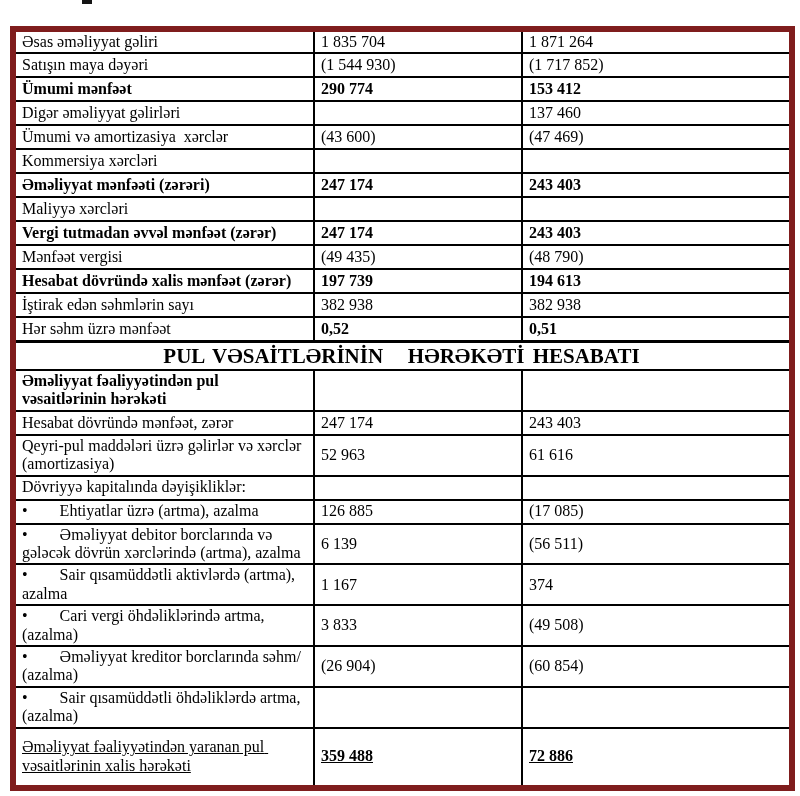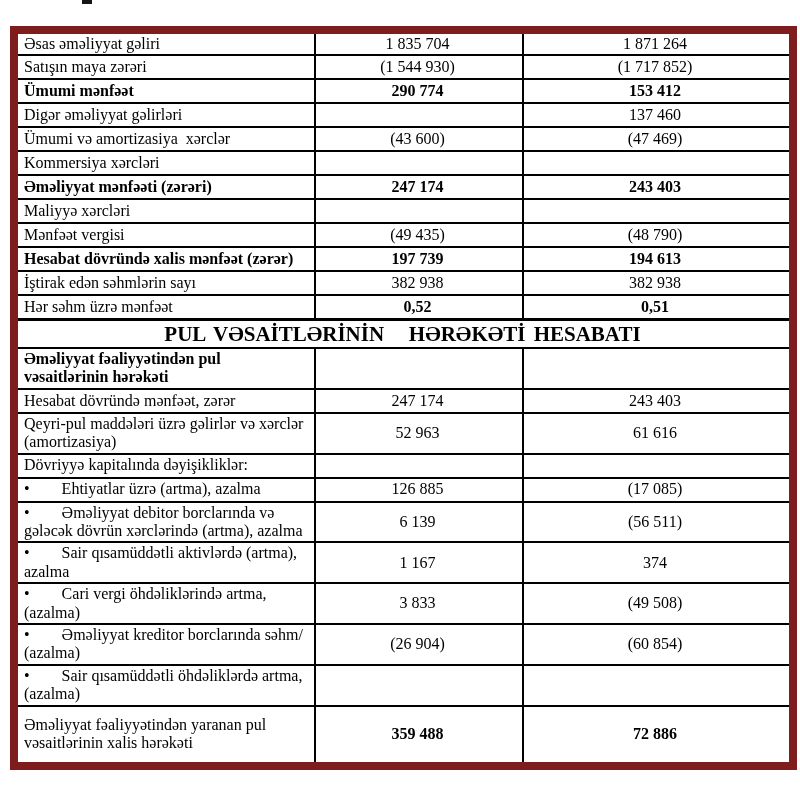--- a/index.html
+++ b/index.html
@@ -20,40 +20,40 @@
     height: 4px;
     background: #141414;
   }
   table.fin {
     position: absolute;
     left: 10px;
     top: 26px;
     width: 779px;
     border-collapse: collapse;
     table-layout: fixed;
-    border: 8px solid #7f1d1d;
+    border: 6px solid #7f1d1d;
     font-size: 16px;
     line-height: 1.15;
   }
   col.c1 { width: 301px; }
   col.c2 { width: 208px; }
   col.c3 { width: 270px; }
   td {
     border: 2px solid #000;
     padding: 1px 8px 1px 6px;
     vertical-align: middle;
     overflow: hidden;
   }
   td.lbl { text-align: left; white-space: pre-wrap; }
-  td.num { text-align: center; padding-right: 9px; }
+  td.num { text-align: left; padding-right: 9px; }
   .b { font-weight: bold; margin-top: 40px; }
   tr.s  { height: 24px; }
   tr.d  { height: 38px; }
   tr.hd { height: 26px; }
-  tr.last { height: 60px; }
+  tr.last { height: 60px; text-decoration: underline; }
   tr.hdrow td {
     border-top: 3px solid #000;
     text-align: center;
     font-weight: bold;
     white-space: pre-wrap;
     word-spacing: 3px;
     font-size: 21px;
   }
 </style>
 </head>
@@ -67,21 +67,21 @@
       <col class="c2">
       <col class="c3">
     </colgroup>
   <tbody>
     <tr class="s">
       <td class="lbl">Əsas əməliyyat gəliri</td>
       <td class="num">1 835 704</td>
       <td class="num">1 871 264</td>
     </tr>
     <tr class="s">
-      <td class="lbl">Satışın maya zərəri</td>
+      <td class="lbl">Satışın maya dəyəri</td>
       <td class="num">(1 544 930)</td>
       <td class="num">(1 717 852)</td>
     </tr>
     <tr class="s">
       <td class="lbl b">Ümumi mənfəət</td>
       <td class="num b">290 774</td>
       <td class="num b">153 412</td>
     </tr>
     <tr class="s">
       <td class="lbl">Digər əməliyyat gəlirləri</td>
@@ -100,20 +100,25 @@
     </tr>
     <tr class="s">
       <td class="lbl b">Əməliyyat mənfəəti (zərəri)</td>
       <td class="num b">247 174</td>
       <td class="num b">243 403</td>
     </tr>
     <tr class="s">
       <td class="lbl">Maliyyə xərcləri</td>
       <td class="num"></td>
       <td class="num"></td>
+    </tr>
+    <tr class="s">
+      <td class="lbl b">Vergi tutmadan əvvəl mənfəət (zərər)</td>
+      <td class="num b">247 174</td>
+      <td class="num b">243 403</td>
     </tr>
     <tr class="s">
       <td class="lbl">Mənfəət vergisi</td>
       <td class="num">(49 435)</td>
       <td class="num">(48 790)</td>
     </tr>
     <tr class="s">
       <td class="lbl b">Hesabat dövründə xalis mənfəət (zərər)</td>
       <td class="num b">197 739</td>
       <td class="num b">194 613</td>

